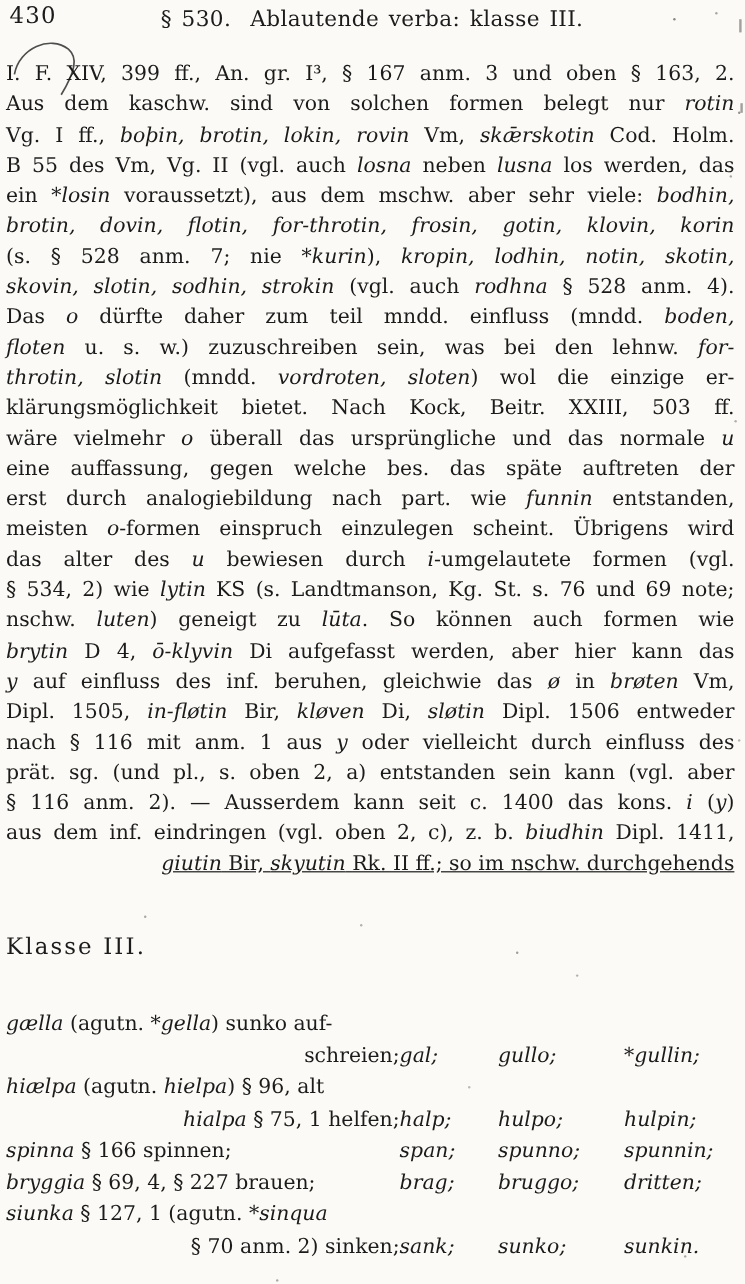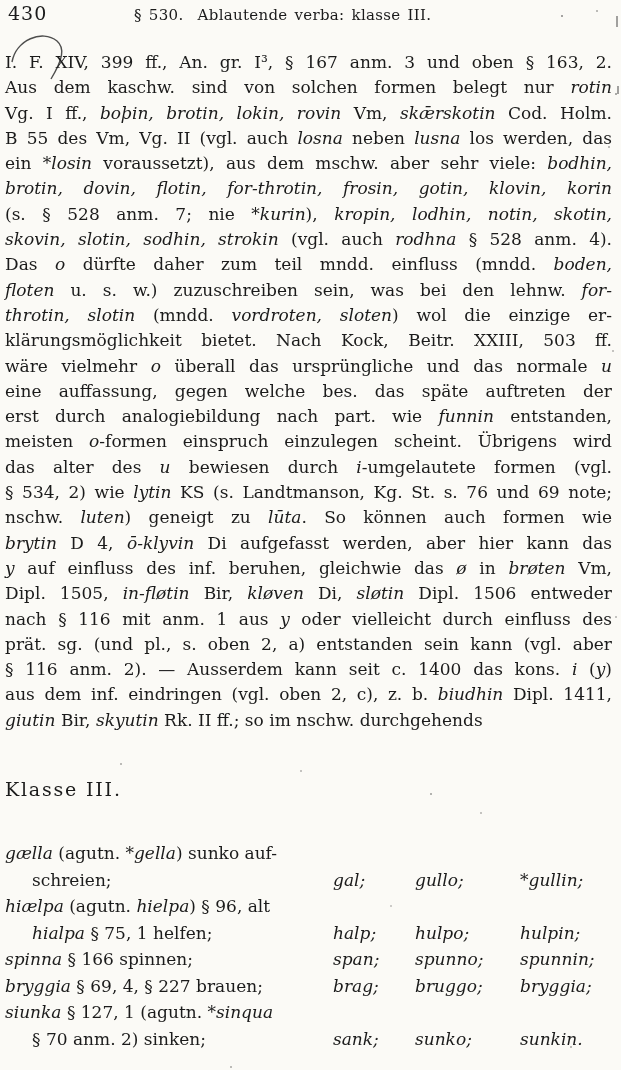--- a/index.html
+++ b/index.html
@@ -8,36 +8,36 @@
     background:#fbfaf6;
     font-family:"DejaVu Serif","Liberation Serif",serif;
     color:#1b1b1b;
     position:relative;
     overflow:hidden;
   }
   .page{position:absolute;inset:0;}
   
   .hdr{position:absolute;top:2px;left:6px;right:10px;height:30px;}
   .pageno{position:absolute;left:2px;top:0;font-size:19px;letter-spacing:1px;}
-  .runhead{position:absolute;left:128px;top:4px;font-size:15px;white-space:pre;word-spacing:2px;letter-spacing:.3px;}
+  .runhead{position:absolute;left:128px;top:4px;font-size:18px;white-space:pre;word-spacing:2px;letter-spacing:.3px;}
   
   .para{position:absolute;top:50px;left:5px;width:607px;font-size:17px;line-height:25.3px;}
   .pline{text-align:justify;text-align-last:justify;white-space:normal;}
-  .pline.lastline{text-align:left;text-align-last:auto;}
+  .pline.lastline{text-align:right;text-align-last:auto;text-decoration:underline;}
   .it{font-style:italic;}
   
   .klasse{position:absolute;top:778px;left:5px;width:607px;margin:0;
     font-size:19px;font-weight:normal;letter-spacing:1.8px;}
   .intro{position:absolute;top:811px;left:5px;width:607px;font-size:17px;white-space:pre;}
   .sperr{letter-spacing:2.6px;word-spacing:3px;}
   
   .vtable{position:absolute;top:840px;left:5px;width:612px;font-size:17px;line-height:26.5px;}
   .trow{display:grid;grid-template-columns:328px 82px 105px auto;}
   .desc{grid-column:1;white-space:pre;}
-  .desc.ind{padding-left:27px;}
+  .desc.ind{padding-left:27px;text-align:right;}
   .val{font-style:italic;}
   .v1{grid-column:2;}.v2{grid-column:3;}.v3{grid-column:4;}
   
   .pen-arc{position:absolute;left:8px;top:28px;width:70px;height:56px;}
   
   .specks{position:absolute;inset:0;pointer-events:none;}
   .specks::before{content:"";position:absolute;left:0;top:0;width:2px;height:2px;border-radius:50%;
     background:transparent;
     box-shadow:
       561px 15px 0 0 rgba(40,40,40,.55),
@@ -131,21 +131,21 @@
       <div class="trow">
         <div class="desc"><span class="it">spinna</span><span> § 166 spinnen;</span></div>
         <div class="val v1">span;</div>
         <div class="val v2">spunno;</div>
         <div class="val v3">spunnin;</div>
       </div>
       <div class="trow">
         <div class="desc"><span class="it">bryggia</span><span> § 69, 4, § 227 brauen;</span></div>
         <div class="val v1">brag;</div>
         <div class="val v2">bruggo;</div>
-        <div class="val v3">bryggia;</div>
+        <div class="val v3">dritten;</div>
       </div>
       <div class="trow">
         <div class="desc"><span class="it">siunka</span><span> § 127, 1 (agutn. </span><span class="it">*sinqua</span></div>
       </div>
       <div class="trow">
         <div class="desc ind"><span>§ 70 anm. 2) sinken;</span></div>
         <div class="val v1">sank;</div>
         <div class="val v2">sunko;</div>
         <div class="val v3">sunkin.</div>
       </div>

